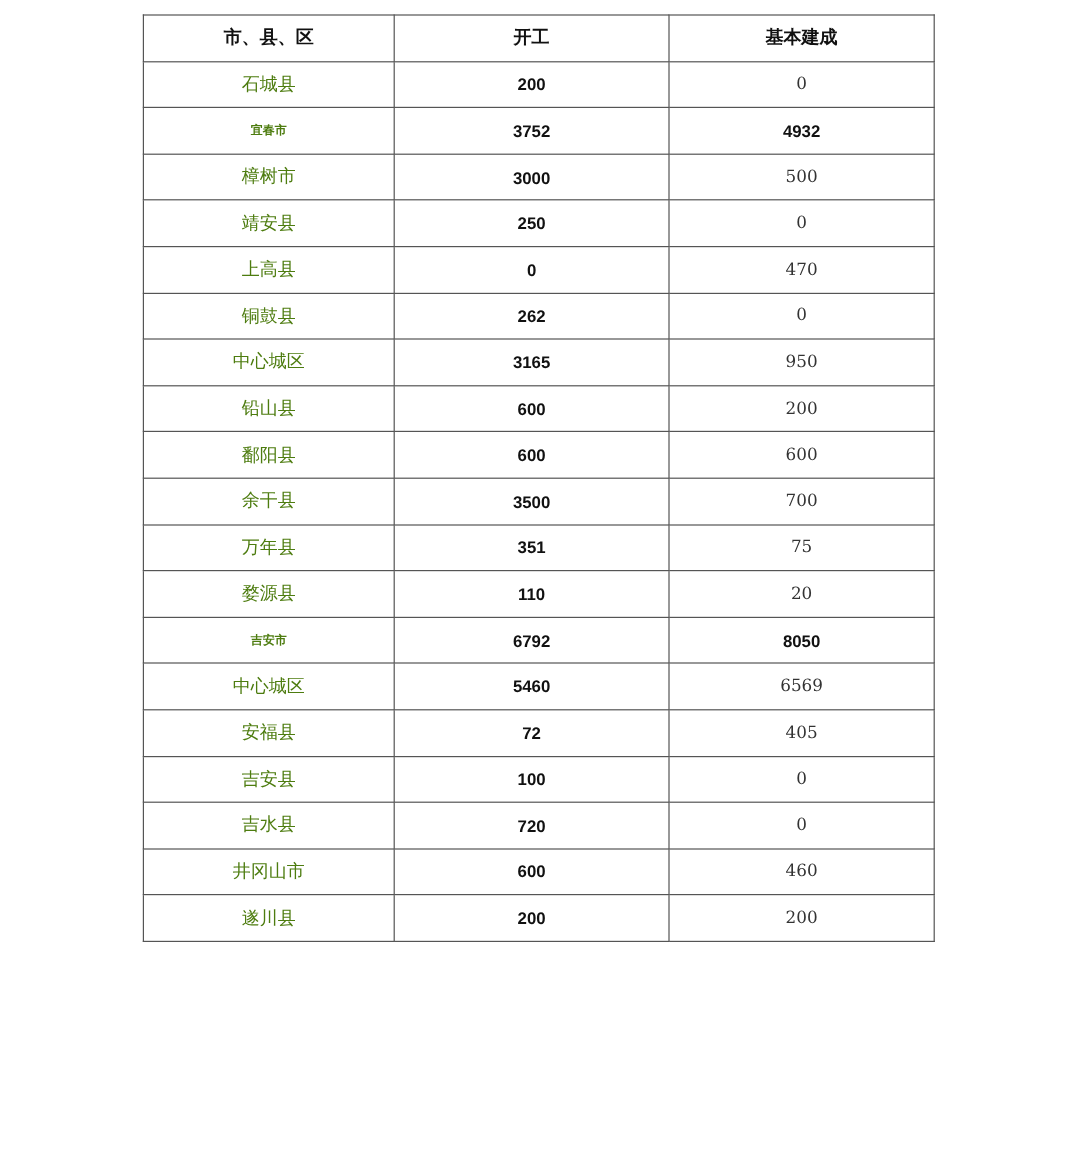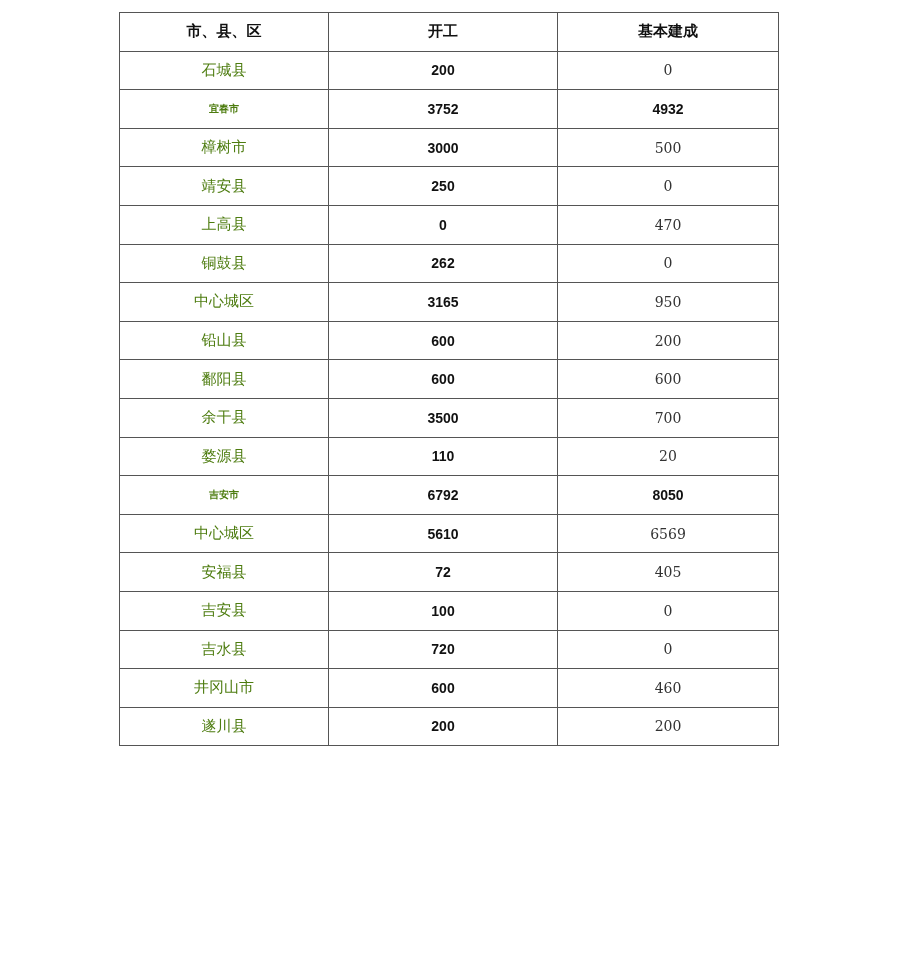--- a/index.html
+++ b/index.html
@@ -88,32 +88,37 @@
         <td class="name">鄱阳县</td>
         <td class="num-bold">600</td>
         <td class="num-reg">600</td>
       </tr>
       <tr class="light">
         <td class="name">余干县</td>
         <td class="num-bold">3500</td>
         <td class="num-reg">700</td>
       </tr>
       <tr>
+        <td class="name">万年县</td>
+        <td class="num-bold">351</td>
+        <td class="num-reg">75</td>
+      </tr>
+      <tr>
         <td class="name">婺源县</td>
         <td class="num-bold">110</td>
         <td class="num-reg">20</td>
       </tr>
       <tr class="city">
         <td class="name">吉安市</td>
         <td class="num-bold">6792</td>
         <td class="num-bold">8050</td>
       </tr>
       <tr>
         <td class="name">中心城区</td>
-        <td class="num-bold">5610</td>
+        <td class="num-bold">5460</td>
         <td class="num-reg">6569</td>
       </tr>
       <tr class="light">
         <td class="name">安福县</td>
         <td class="num-bold">72</td>
         <td class="num-reg">405</td>
       </tr>
       <tr>
         <td class="name">吉安县</td>
         <td class="num-bold">100</td>

